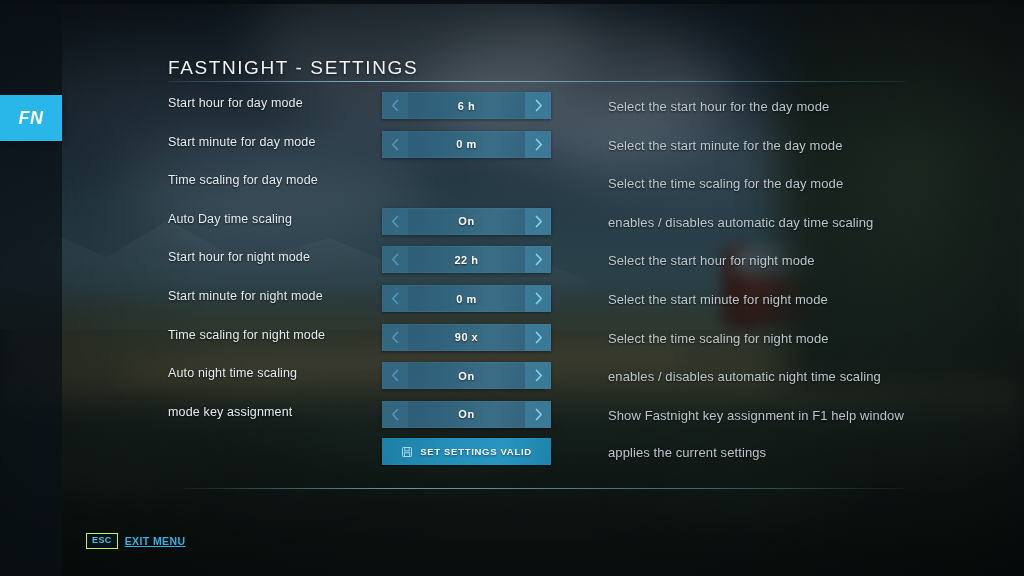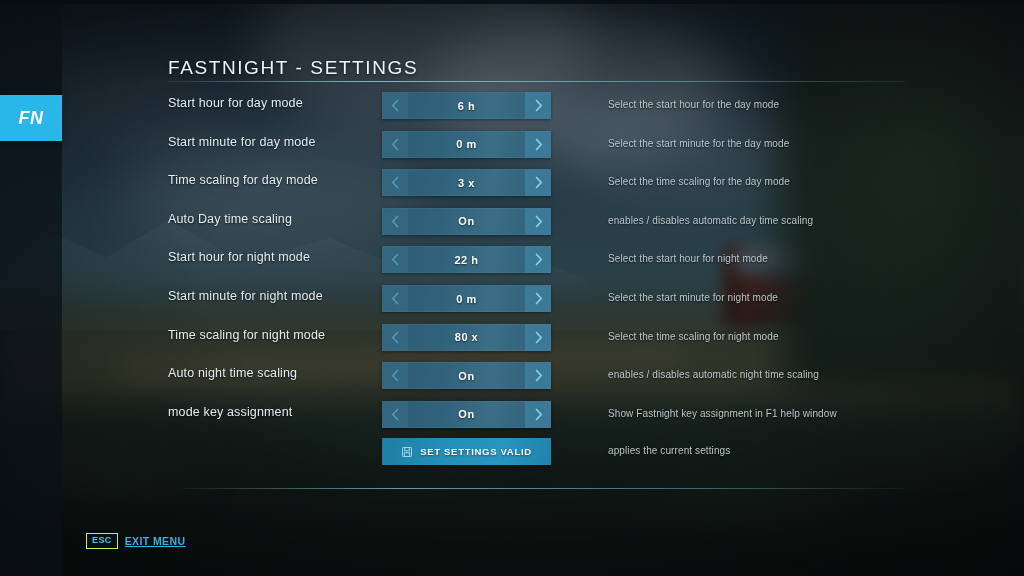--- a/index.html
+++ b/index.html
@@ -176,21 +176,21 @@
     font-size: 12.5px;
     letter-spacing: .15px;
     text-shadow: 0 1px 2px rgba(0,0,0,.7);
     white-space: nowrap;
   }
 
   .row-desc {
     position: absolute;
     left: 608px; top: 7px;
     color: #c8d4da;
-    font-size: 10px;
+    font-size: 13px;
     letter-spacing: .1px;
     text-shadow: 0 1px 2px rgba(0,0,0,.75);
     white-space: nowrap;
     opacity: .92;
   }
 
   
   .selector {
     position: absolute;
     left: 382px; top: 0;
@@ -340,33 +340,20 @@
             <div class="sel-arrow right">
               <svg width="9" height="13" viewBox="0 0 9 13" fill="none" stroke-width="1.7" stroke-linecap="round" stroke-linejoin="round">
                 <polyline points="2.5,1.5 7.2,6.5 2.5,11.5"></polyline>
               </svg>
             </div>
           </div>
           <div class="row-desc">Select the start minute for the day mode</div>
         </div>
         <div class="row" style="top: 169.2px;">
           <div class="row-label">Time scaling for day mode</div>
-          <div class="selector">
-            <div class="sel-arrow left">
-              <svg width="9" height="13" viewBox="0 0 9 13" fill="none" stroke-width="1.7" stroke-linecap="round" stroke-linejoin="round">
-                <polyline points="6.5,1.5 1.8,6.5 6.5,11.5"></polyline>
-              </svg>
-            </div>
-            <div class="sel-value">3 x</div>
-            <div class="sel-arrow right">
-              <svg width="9" height="13" viewBox="0 0 9 13" fill="none" stroke-width="1.7" stroke-linecap="round" stroke-linejoin="round">
-                <polyline points="2.5,1.5 7.2,6.5 2.5,11.5"></polyline>
-              </svg>
-            </div>
-          </div>
           <div class="row-desc">Select the time scaling for the day mode</div>
         </div>
         <div class="row" style="top: 207.8px;">
           <div class="row-label">Auto Day time scaling</div>
           <div class="selector">
             <div class="sel-arrow left">
               <svg width="9" height="13" viewBox="0 0 9 13" fill="none" stroke-width="1.7" stroke-linecap="round" stroke-linejoin="round">
                 <polyline points="6.5,1.5 1.8,6.5 6.5,11.5"></polyline>
               </svg>
             </div>
@@ -414,21 +401,21 @@
           <div class="row-desc">Select the start minute for night mode</div>
         </div>
         <div class="row" style="top: 323.6px;">
           <div class="row-label">Time scaling for night mode</div>
           <div class="selector">
             <div class="sel-arrow left">
               <svg width="9" height="13" viewBox="0 0 9 13" fill="none" stroke-width="1.7" stroke-linecap="round" stroke-linejoin="round">
                 <polyline points="6.5,1.5 1.8,6.5 6.5,11.5"></polyline>
               </svg>
             </div>
-            <div class="sel-value">80 x</div>
+            <div class="sel-value">90 x</div>
             <div class="sel-arrow right">
               <svg width="9" height="13" viewBox="0 0 9 13" fill="none" stroke-width="1.7" stroke-linecap="round" stroke-linejoin="round">
                 <polyline points="2.5,1.5 7.2,6.5 2.5,11.5"></polyline>
               </svg>
             </div>
           </div>
           <div class="row-desc">Select the time scaling for night mode</div>
         </div>
         <div class="row" style="top: 362.2px;">
           <div class="row-label">Auto night time scaling</div>

